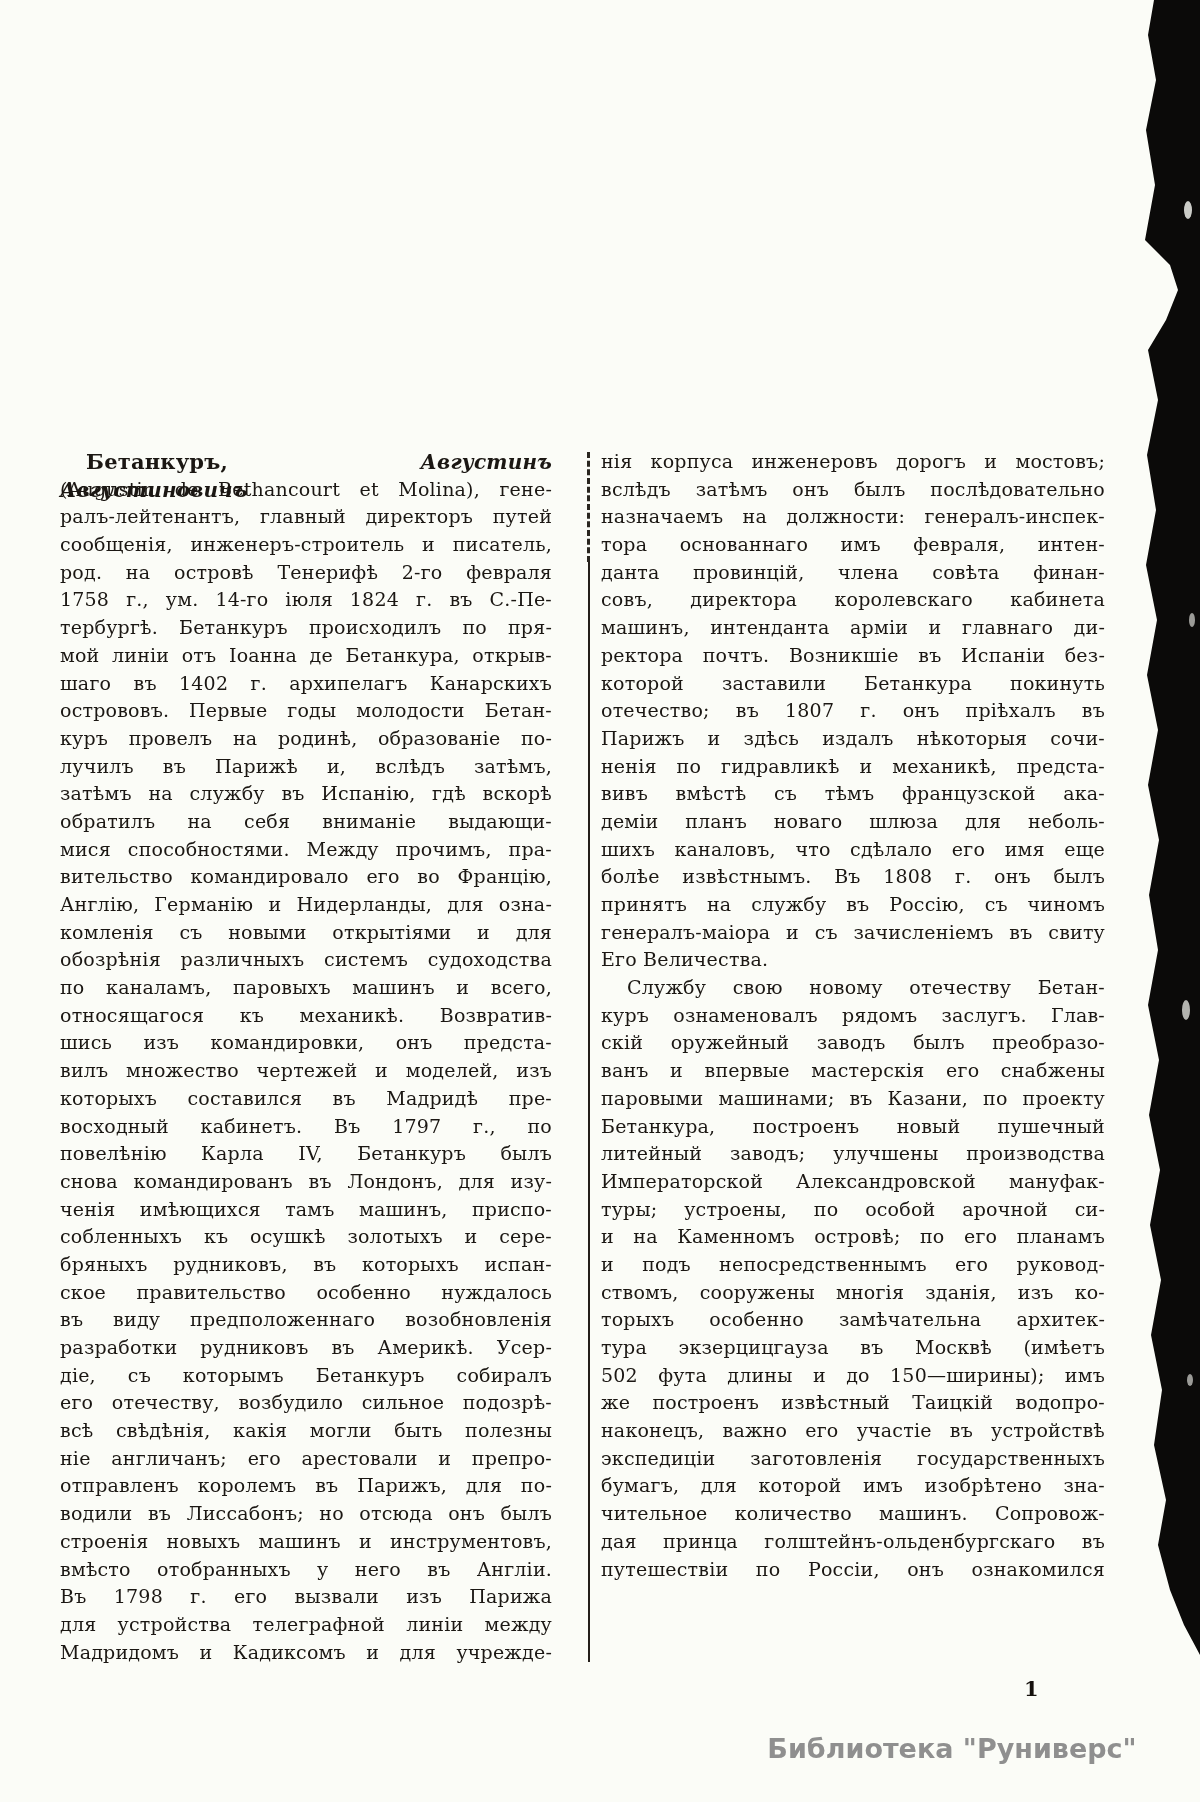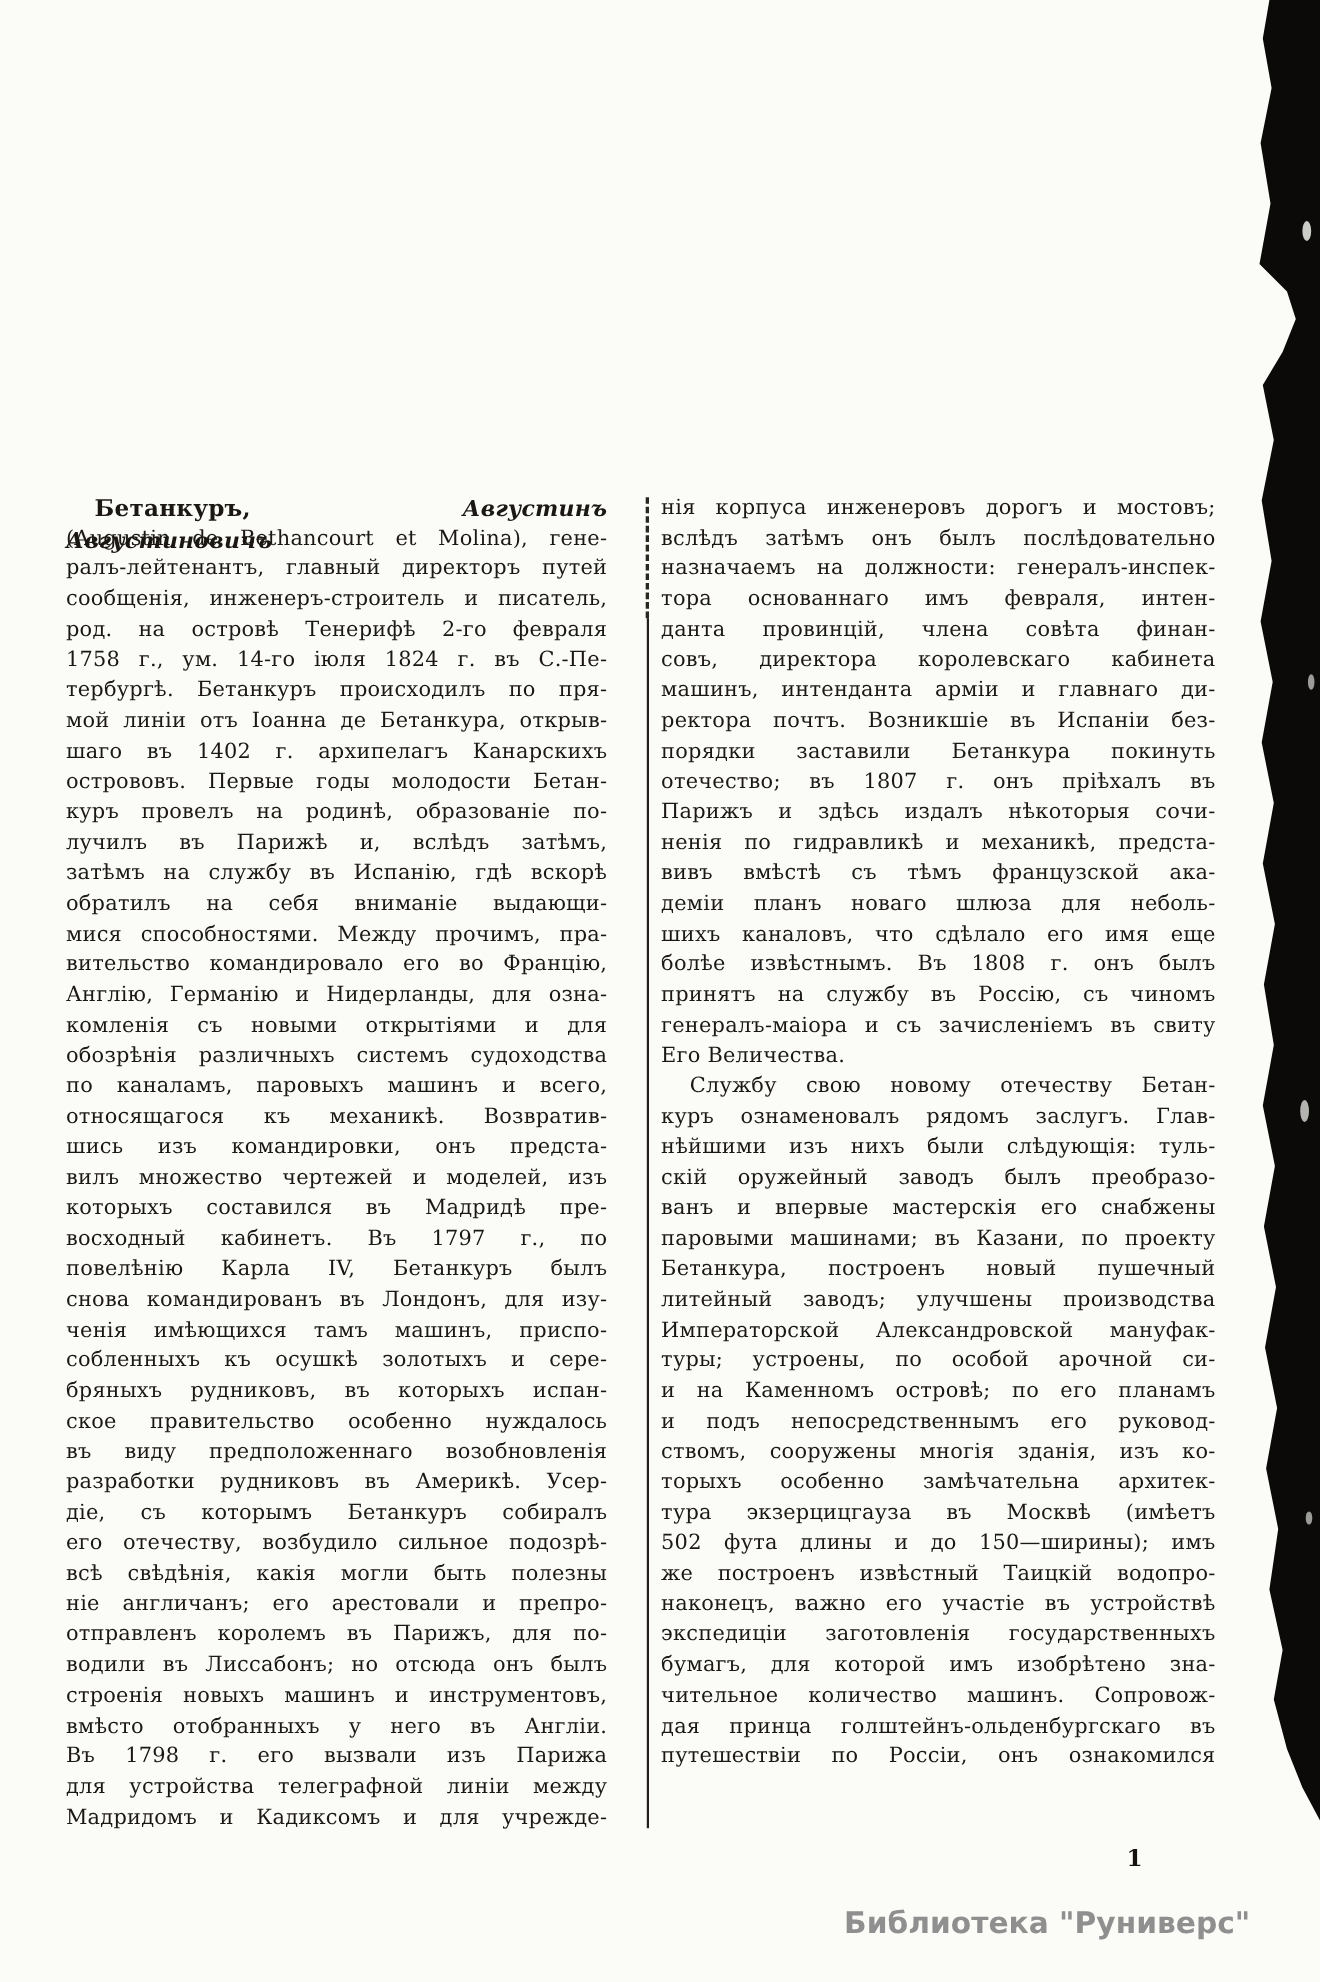--- a/index.html
+++ b/index.html
@@ -103,34 +103,33 @@
 
   <div class="col col-right">
       <div class="line">нія корпуса инженеровъ дорогъ и мостовъ;</div>
       <div class="line">вслѣдъ затѣмъ онъ былъ послѣдовательно</div>
       <div class="line">назначаемъ на должности: генералъ-инспек-</div>
       <div class="line">тора основаннаго имъ февраля, интен-</div>
       <div class="line">данта провинцій, члена совѣта финан-</div>
       <div class="line">совъ, директора королевскаго кабинета</div>
       <div class="line">машинъ, интенданта арміи и главнаго ди-</div>
       <div class="line">ректора почтъ. Возникшіе въ Испаніи без-</div>
-      <div class="line">порядки заставили Бетанкура покинуть</div>
+      <div class="line">которой заставили Бетанкура покинуть</div>
       <div class="line">отечество; въ 1807 г. онъ пріѣхалъ въ</div>
       <div class="line">Парижъ и здѣсь издалъ нѣкоторыя сочи-</div>
       <div class="line">ненія по гидравликѣ и механикѣ, предста-</div>
       <div class="line">вивъ вмѣстѣ съ тѣмъ французской ака-</div>
       <div class="line">деміи планъ новаго шлюза для неболь-</div>
       <div class="line">шихъ каналовъ, что сдѣлало его имя еще</div>
       <div class="line">болѣе извѣстнымъ. Въ 1808 г. онъ былъ</div>
       <div class="line">принятъ на службу въ Россію, съ чиномъ</div>
       <div class="line">генералъ-маіора и съ зачисленіемъ въ свиту</div>
       <div class="line short">Его Величества.</div>
       <div class="line indent">Службу свою новому отечеству Бетан-</div>
       <div class="line">куръ ознаменовалъ рядомъ заслугъ. Глав-</div>
-      <div class="line">нѣйшими изъ нихъ были слѣдующія: туль-</div>
       <div class="line">скій оружейный заводъ былъ преобразо-</div>
       <div class="line">ванъ и впервые мастерскія его снабжены</div>
       <div class="line">паровыми машинами; въ Казани, по проекту</div>
       <div class="line">Бетанкура, построенъ новый пушечный</div>
       <div class="line">литейный заводъ; улучшены производства</div>
       <div class="line">Императорской Александровской мануфак-</div>
       <div class="line">туры; устроены, по особой арочной си-</div>
       <div class="line">и на Каменномъ островѣ; по его планамъ</div>
       <div class="line">и подъ непосредственнымъ его руковод-</div>
       <div class="line">ствомъ, сооружены многія зданія, изъ ко-</div>

